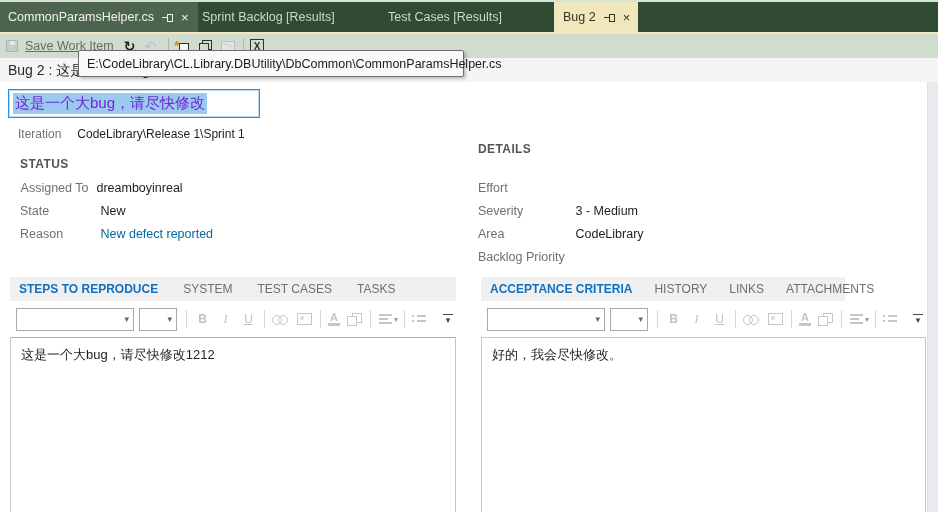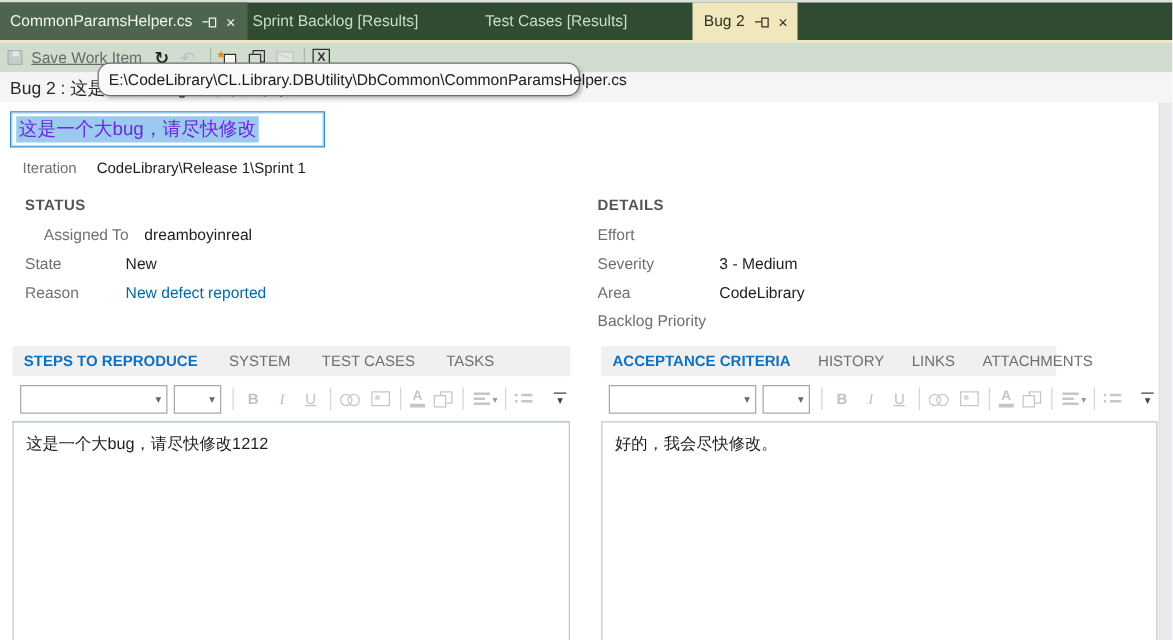--- a/index.html
+++ b/index.html
@@ -37,21 +37,21 @@
   .t-copy::before { content:""; position:absolute; right:1px; top:0; width:8px; height:8px; border:1px solid #303030; }
   .t-copy::after { content:""; position:absolute; left:1px; bottom:0; width:8px; height:8px; border:1px solid #303030; background:#D0DCCE; }
   .t-mail { width:14px; height:10px; border:1px solid #BFBFBF; background:#E2E5E2; position:relative; margin-right:2px; }
   .t-mail::after { content:""; position:absolute; left:1px; top:1px; width:10px; height:1px; background:#CFCFCF; transform:rotate(18deg); transform-origin:left; }
   .t-excel { width:14px; height:14px; border:1px solid #303030; color:#303030; font-size:10px; font-weight:bold; display:flex; align-items:center; justify-content:center; }
   .t-excel::before { content:"X"; }
 
   
   .band { position:absolute; left:0; top:58px; width:938px; height:24px; background:#F5F5F5; }
   .wi-header { position:absolute; left:8px; top:62px; font-size:14px; color:#2A2A2A; z-index:1; white-space:nowrap; }
-  .tooltip { position:absolute; left:78px; top:50px; width:386px; height:27px; background:#F9F9F9; border:1px solid #6E6E6E; border-radius:10px; z-index:3; font-size:12.5px; color:#1B1B1B; display:flex; align-items:center; padding-left:8px; box-shadow:2px 2px 3px rgba(0,0,0,0.22); white-space:nowrap; }
+  .tooltip { position:absolute; left:78px; top:50px; width:386px; height:27px; background:#F9F9F9; border:1px solid #6E6E6E; border-radius:2px; z-index:3; font-size:12.5px; color:#1B1B1B; display:flex; align-items:center; padding-left:8px; box-shadow:2px 2px 3px rgba(0,0,0,0.22); white-space:nowrap; }
   .titlebox { position:absolute; left:8px; top:89px; width:252px; height:29px; border:1px solid #2E8CD8; box-shadow:inset 0 0 0 1px #BBDCF5; background:#fff; display:flex; align-items:center; padding-left:4px; }
   .titlebox .sel { background:#9CC9EF; font-size:15px; color:#6d28d9; padding:1px 2px; white-space:nowrap; }
 
   
   .iter { position:absolute; left:18px; top:127px; font-size:12px; }
   .iter .flabel { display:inline-block; width:56px; color:#707070; }
   .iter .fvalue { color:#1E1E1E; }
   .sec-head { position:absolute; font-size:12px; font-weight:bold; color:#555555; letter-spacing:0.4px; }
   .frow { position:absolute; font-size:12.5px; white-space:nowrap; }
   .frow .flabel { display:inline-block; color:#707070; }
@@ -154,34 +154,34 @@
   <div class="titlebox">
     <span class="sel">这是一个大bug，请尽快修改</span>
   </div>
 
   <div class="iter">
     <span class="flabel">Iteration</span>
     <span class="fvalue">CodeLibrary\Release 1\Sprint 1</span>
   </div>
 
   <div class="sec-head" style="left:20px; top:157px;">STATUS</div>
-  <div class="frow st" style="left:35px; top:181px;">
+  <div class="frow st" style="left:16px; top:181px;text-align:center;">
     <span class="flabel">Assigned To</span>
     <span class="fvalue">dreamboyinreal</span>
   </div>
   <div class="frow st" style="left:20px; top:204px;">
     <span class="flabel">State</span>
     <span class="fvalue">New</span>
   </div>
   <div class="frow st" style="left:20px; top:227px;">
     <span class="flabel">Reason</span>
     <span class="fvalue muted">New defect reported</span>
   </div>
 
-  <div class="sec-head" style="left:478px; top:157px;">DETAILS</div>
+  <div class="sec-head" style="left:478px; top:142px;">DETAILS</div>
   <div class="frow dt" style="left:478px; top:181px;">
     <span class="flabel">Effort</span>
     <span class="fvalue"></span>
   </div>
   <div class="frow dt" style="left:478px; top:204px;">
     <span class="flabel">Severity</span>
     <span class="fvalue">3 - Medium</span>
   </div>
   <div class="frow dt" style="left:478px; top:227px;">
     <span class="flabel">Area</span>

